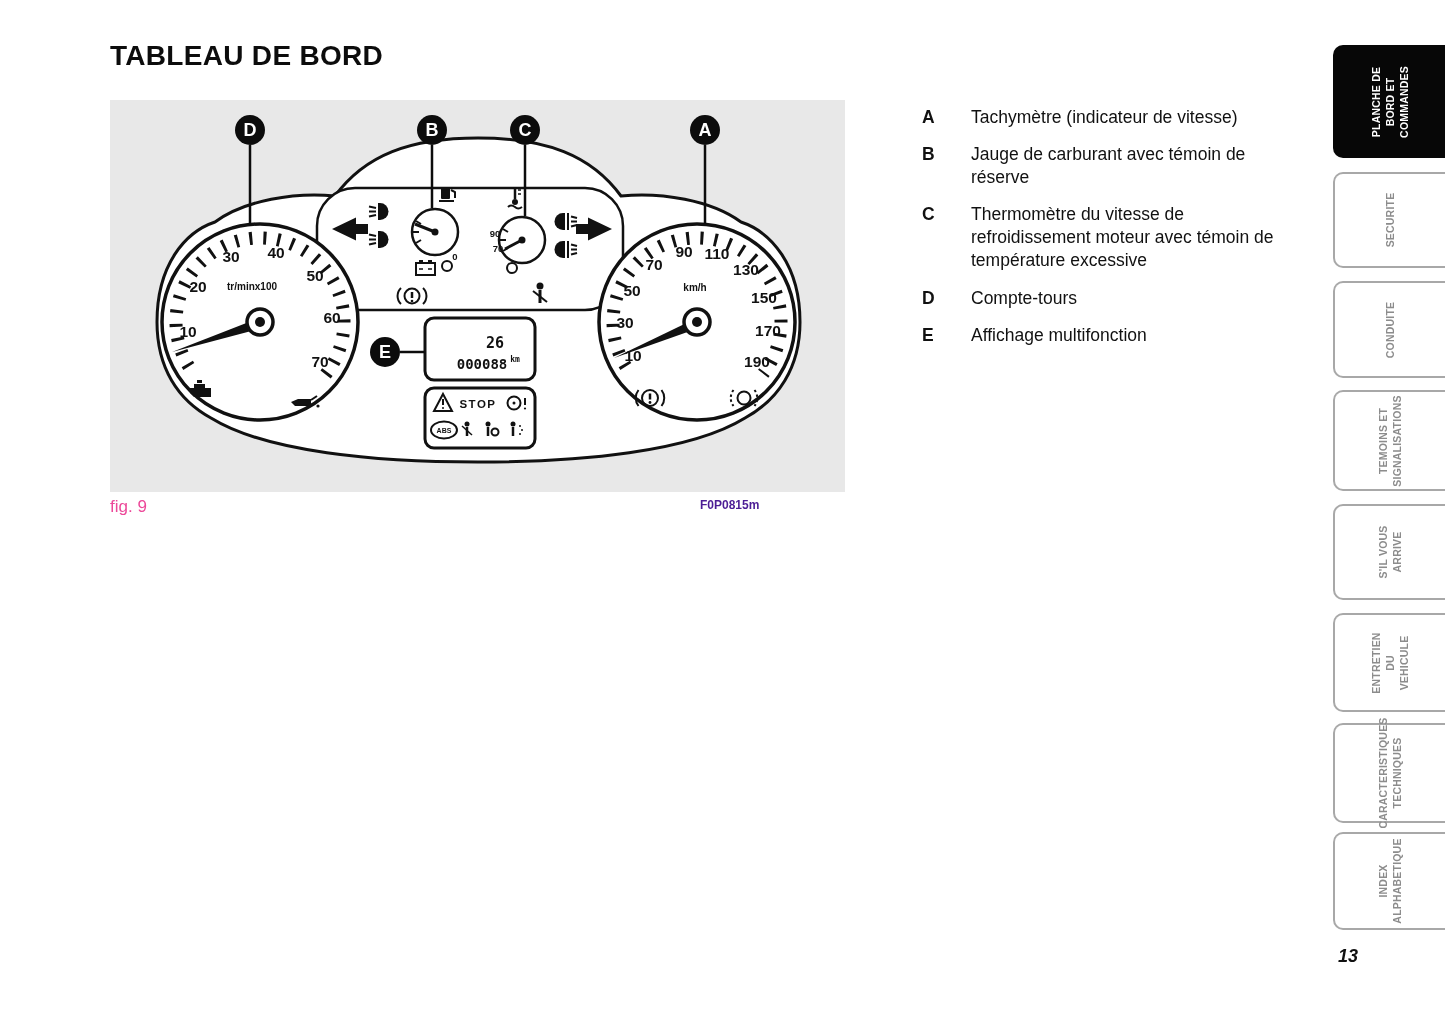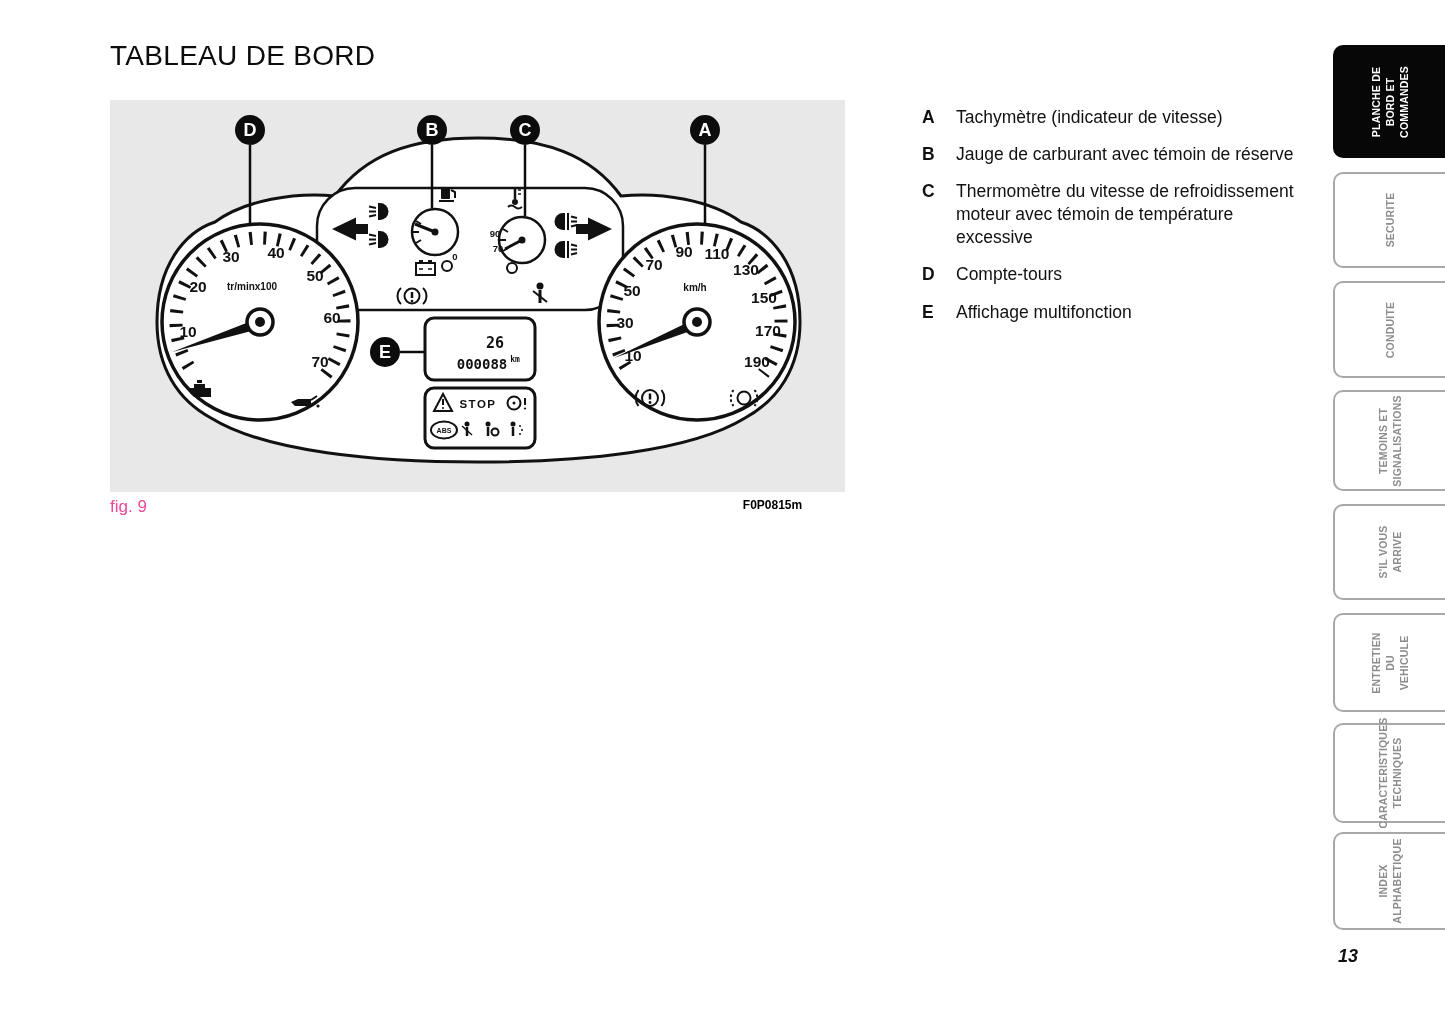--- a/index.html
+++ b/index.html
@@ -1,33 +1,33 @@
 <!DOCTYPE html>
 <html><head>
 <meta charset="utf-8">
 <style>
   html,body{margin:0;padding:0;}
   body{
     width:1445px;height:1026px;position:relative;background:#ffffff;
     font-family:"Liberation Sans", sans-serif;color:#111;overflow:hidden;
   }
   .page-title{
-    position:absolute;left:110px;top:40px;font-size:28px;font-weight:normal;
+    position:absolute;left:110px;top:40px;font-size:28px;font-weight:bold;
     letter-spacing:.3px;color:#0c0c0c;
   }
   .figure-box{
     position:absolute;left:110px;top:100px;width:735px;height:392px;background:#e8e8e8;
   }
   .fig-caption{position:absolute;left:110px;top:497px;font-size:17px;color:#ec4899;}
-  .fig-code{position:absolute;left:700px;top:498px;width:145px;text-align:center;
-    font-size:12px;font-weight:bold;color:#000000;}
+  .fig-code{position:absolute;left:700px;top:498px;width:145px;text-align:left;
+    font-size:12px;font-weight:bold;color:#4c1d95;}
   .legend{position:absolute;left:922px;top:106px;width:380px;}
   .legend-item{display:flex;margin-bottom:14px;font-size:17.5px;line-height:1.32;}
   .legend-letter{width:34px;flex:none;font-weight:bold;}
-  .legend-text{flex:1;}
+  .legend-text{flex:1;margin-left:15px;}
   .tab{
     position:absolute;right:0;width:112px;box-sizing:border-box;background:#fff;
     border:2px solid #a8a8a8;border-right:none;border-radius:10px 0 0 10px;
   }
   .tab.active{background:#070707;border-color:#070707;}
   .tab-label{
     position:absolute;top:50%;left:50%;
     transform:translate(-50%,-50%) rotate(-90deg);
     font-size:10.5px;font-weight:bold;color:#8c8c8c;text-align:center;
     white-space:pre-line;line-height:1.35;letter-spacing:.2px;

